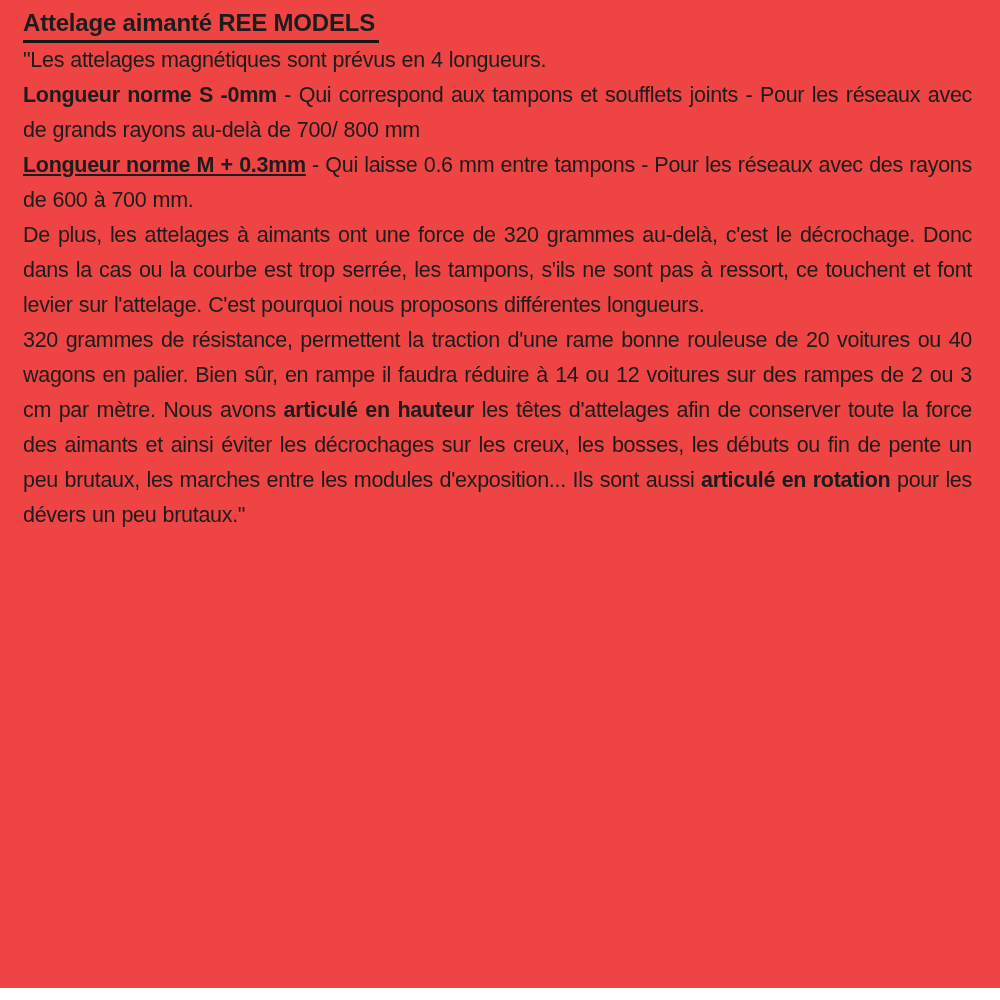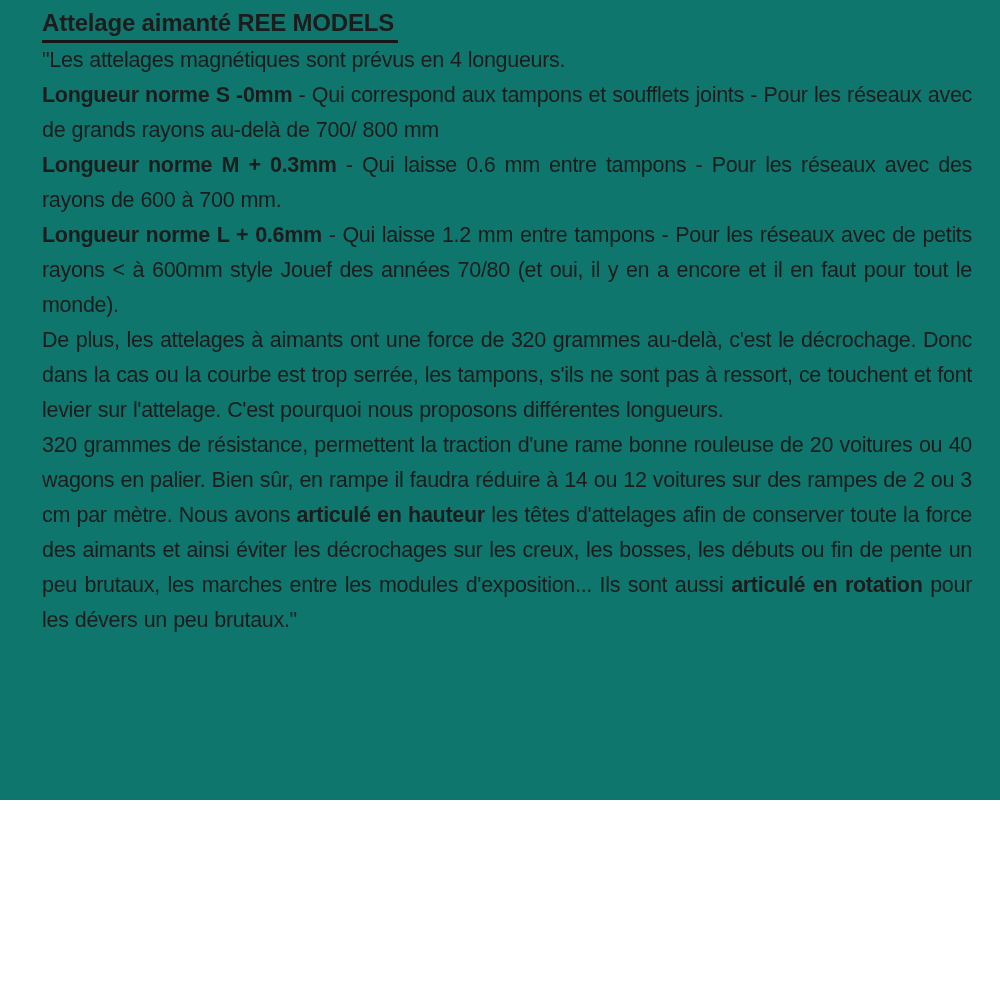--- a/index.html
+++ b/index.html
@@ -3,28 +3,28 @@
 <meta charset="utf-8">
 <style>
   html, body {
     margin: 0;
     padding: 0;
     background: #ffffff;
   }
   .page {
     position: relative;
     width: 1000px;
-    height: 800px;
+    height: 988px;
     margin: 0 auto;
-    background: #0f766e;
+    background: #ef4444;
     color: #1c1c1c;
     font-family: "Liberation Sans", sans-serif;
     overflow: hidden;
     box-sizing: border-box;
-    padding: 8px 28px 0 42px;
+    padding: 8px 28px 0 23px;
   }
   .doc-title {
     font-size: 24px;
     font-weight: 700;
     line-height: 30px;
     margin: 0;
     letter-spacing: -0.2px;
   }
   .doc-title .title-text {
     display: inline-block;
@@ -51,22 +51,21 @@
 <div class="page">
 
   <h1 class="doc-title">
     <span class="title-text">Attelage aimanté REE MODELS</span>
   </h1>
 
   <p class="para left mt-intro"><span>"Les attelages magnétiques sont prévus en 4 longueurs.</span></p>
 
   <p class="para justify mt-section"><span style="font-weight: 700;">Longueur norme S -0mm</span><span> - Qui correspond aux tampons et soufflets joints - Pour les réseaux avec de grands rayons au-delà de 700/ 800 mm</span></p>
 
-  <p class="para justify mt-section"><span style="font-weight: 700;">Longueur norme M + 0.3mm</span><span> - Qui laisse 0.6 mm entre tampons - Pour les réseaux avec des rayons de 600 à 700 mm.</span></p>
+  <p class="para justify mt-section"><span style="font-weight: 700; text-decoration: underline;">Longueur norme M + 0.3mm</span><span> - Qui laisse 0.6 mm entre tampons - Pour les réseaux avec des rayons de 600 à 700 mm.</span></p>
 
-  <p class="para justify mt-section"><span style="font-weight: 700;">Longueur norme L + 0.6mm</span><span> - Qui laisse 1.2 mm entre tampons - Pour les réseaux avec de petits rayons &lt; à 600mm style Jouef des années 70/80 (et oui, il y en a encore et il en faut pour tout le monde).</span></p>
 
 
   <p class="para justify mt-section"><span>De plus, les attelages à aimants ont une force de 320 grammes au-delà, c'est le décrochage. Donc dans la cas ou la courbe est trop serrée, les tampons, s'ils ne sont pas à ressort, ce touchent et font levier sur l'attelage. C'est pourquoi nous proposons différentes longueurs.</span></p>
 
   <p class="para justify mt-section"><span>320 grammes de résistance, permettent la traction d'une rame bonne rouleuse de 20 voitures ou 40 wagons en palier. Bien sûr, en rampe il faudra réduire à 14 ou 12 voitures sur des rampes de 2 ou 3 cm par mètre. Nous avons </span><span style="font-weight: 700;">articulé en hauteur</span><span> les têtes d'attelages afin de conserver toute la force des aimants et ainsi éviter les décrochages sur les creux, les bosses, les débuts ou fin de pente un peu brutaux, les marches entre les modules d'exposition... Ils sont aussi </span><span style="font-weight: 700;">articulé en rotation</span><span> pour les dévers un peu brutaux."</span></p>
 
 </div>
 
 </body></html>

